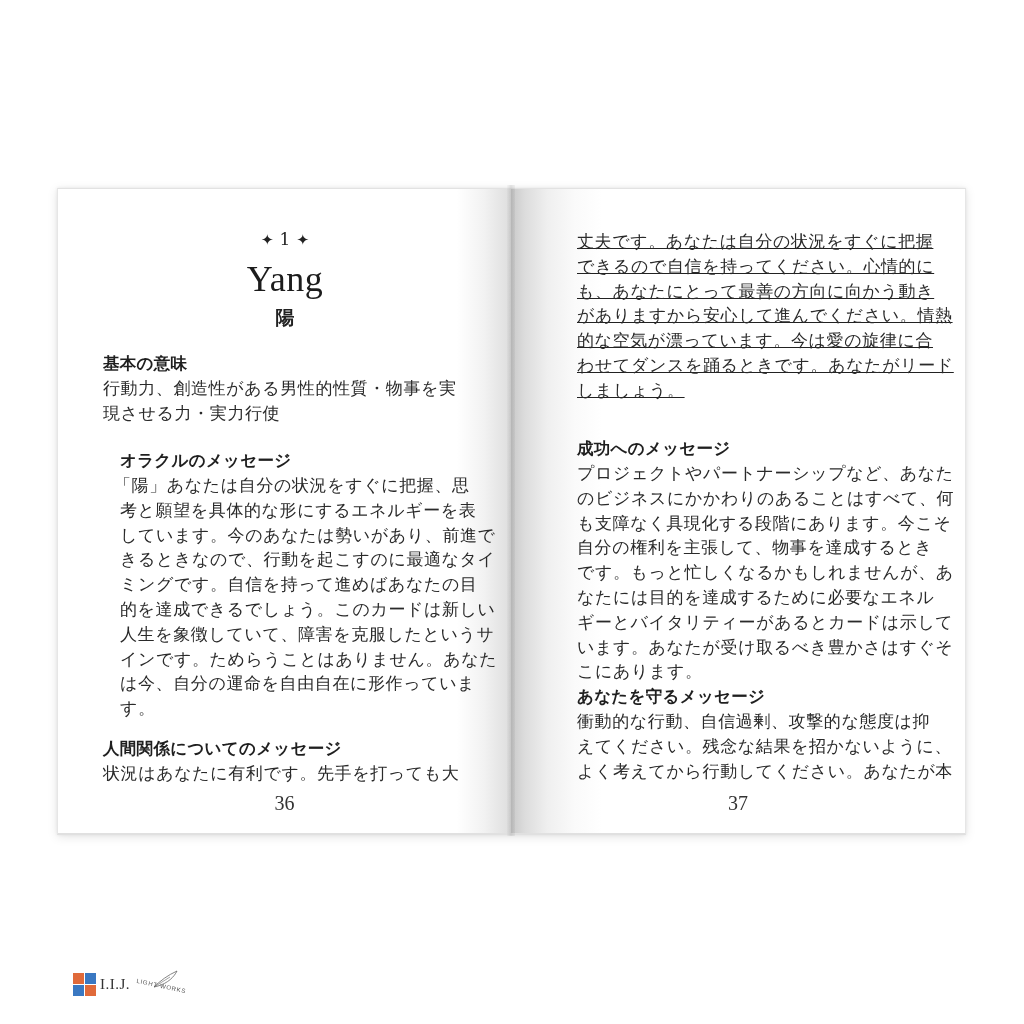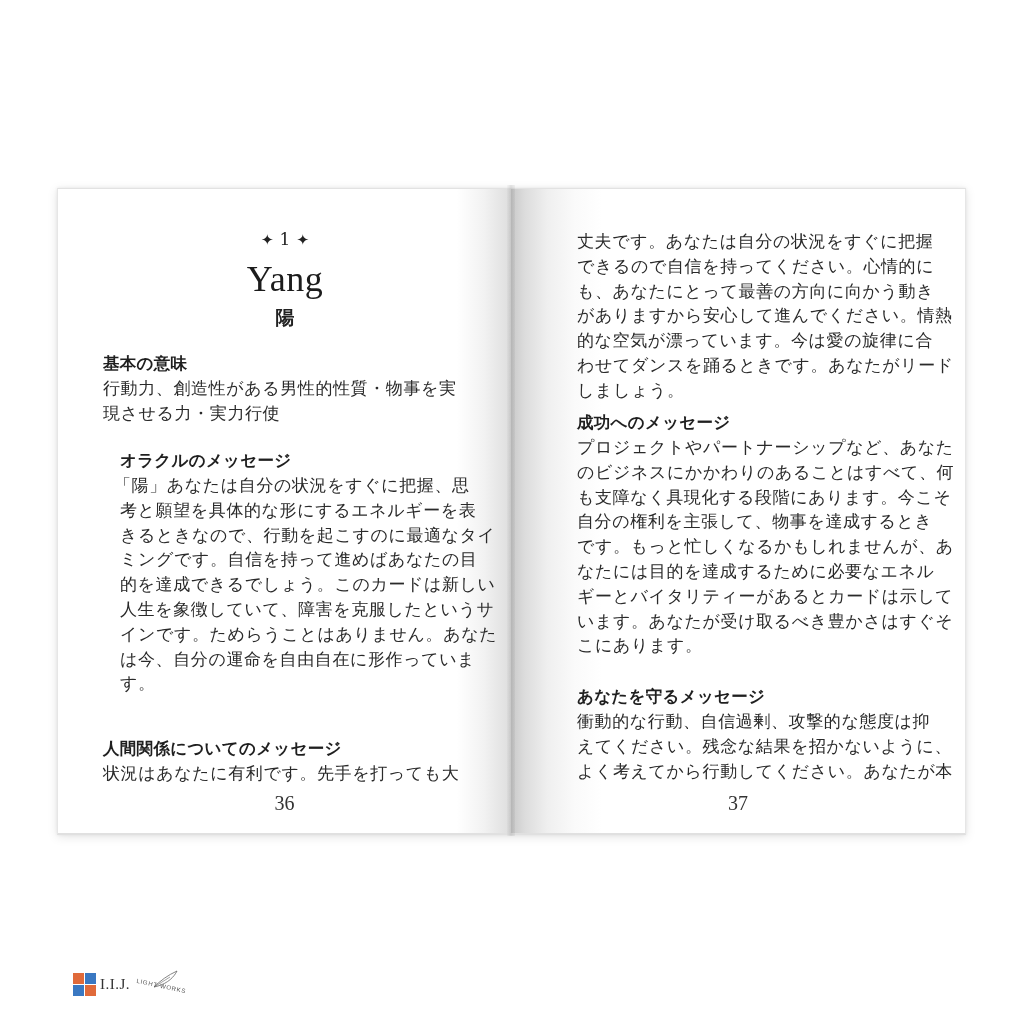--- a/index.html
+++ b/index.html
@@ -172,49 +172,50 @@
     <div class="section" style="left:45px; top:163px;">
       <h3>基本の意味</h3>
       <span class="line">行動力、創造性がある男性的性質・物事を実</span>
       <span class="line">現させる力・実力行使</span>
     </div>
 
     <div class="section" style="left:45px; top:260px;margin-left:17px;">
       <h3>オラクルのメッセージ</h3>
       <span class="line" style="margin-left:-6px;">「陽」あなたは自分の状況をすぐに把握、思</span>
       <span class="line">考と願望を具体的な形にするエネルギーを表</span>
+      <span class="line">しています。今のあなたは勢いがあり、前進で</span>
       <span class="line">きるときなので、行動を起こすのに最適なタイ</span>
       <span class="line">ミングです。自信を持って進めばあなたの目</span>
       <span class="line">的を達成できるでしょう。このカードは新しい</span>
       <span class="line">人生を象徴していて、障害を克服したというサ</span>
       <span class="line">インです。ためらうことはありません。あなた</span>
       <span class="line">は今、自分の運命を自由自在に形作っていま</span>
       <span class="line">す。</span>
     </div>
 
     <div class="section" style="left:45px; top:548px;">
       <h3>人間関係についてのメッセージ</h3>
       <span class="line">状況はあなたに有利です。先手を打っても大</span>
     </div>
 
     <div class="page-number">36</div>
   </div>
 
   <div class="page right">
-    <div class="section" style="left:66px; top:40px;">
+    <div class="section" style="left:66px; top:40px;text-decoration:underline;">
       <span class="line">丈夫です。あなたは自分の状況をすぐに把握</span>
       <span class="line">できるので自信を持ってください。心情的に</span>
       <span class="line">も、あなたにとって最善の方向に向かう動き</span>
       <span class="line">がありますから安心して進んでください。情熱</span>
       <span class="line">的な空気が漂っています。今は愛の旋律に合</span>
       <span class="line">わせてダンスを踊るときです。あなたがリード</span>
       <span class="line">しましょう。</span>
     </div>
 
-    <div class="section" style="left:66px; top:222px;">
+    <div class="section" style="left:66px; top:248px;">
       <h3>成功へのメッセージ</h3>
       <span class="line">プロジェクトやパートナーシップなど、あなた</span>
       <span class="line">のビジネスにかかわりのあることはすべて、何</span>
       <span class="line">も支障なく具現化する段階にあります。今こそ</span>
       <span class="line">自分の権利を主張して、物事を達成するとき</span>
       <span class="line">です。もっと忙しくなるかもしれませんが、あ</span>
       <span class="line">なたには目的を達成するために必要なエネル</span>
       <span class="line">ギーとバイタリティーがあるとカードは示して</span>
       <span class="line">います。あなたが受け取るべき豊かさはすぐそ</span>
       <span class="line">こにあります。</span>

